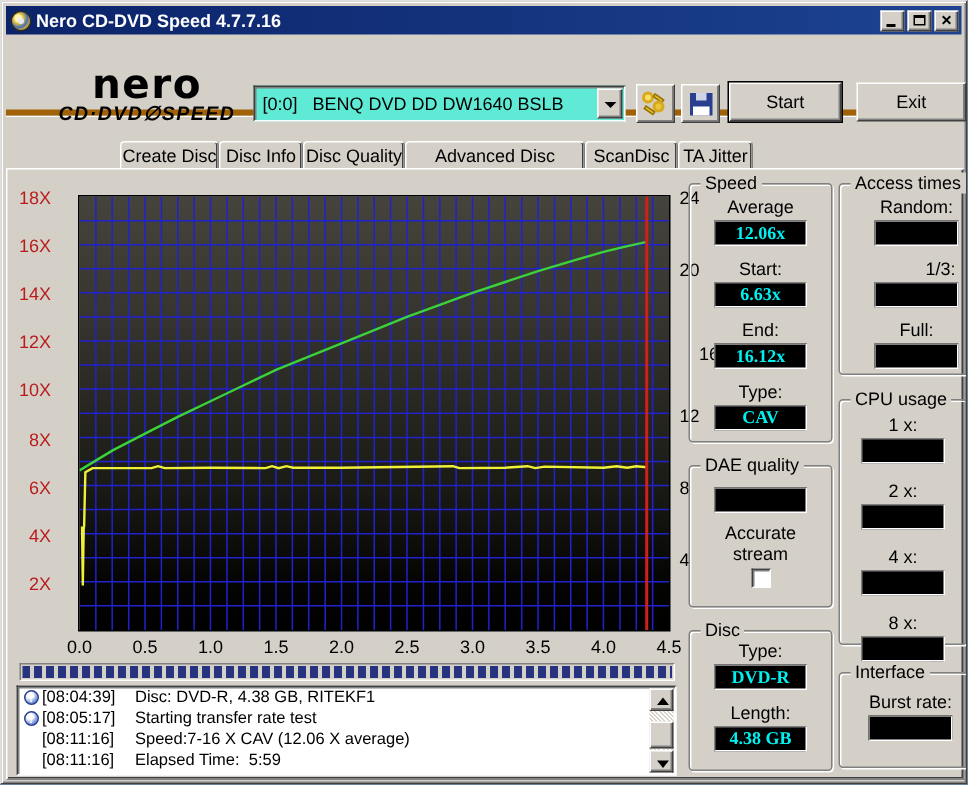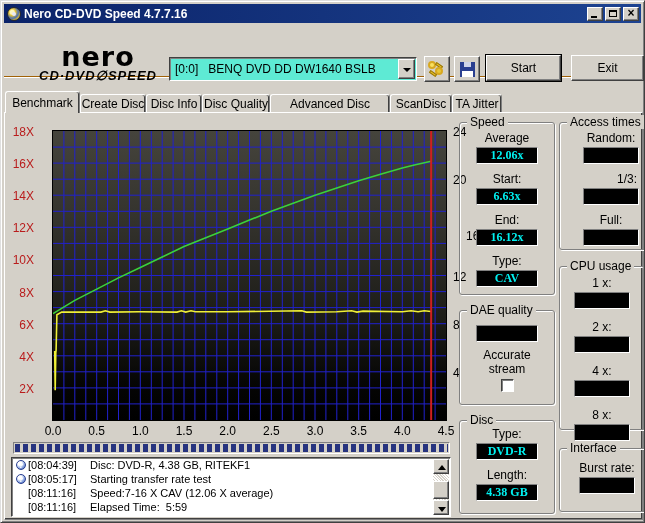--- a/index.html
+++ b/index.html
@@ -22,21 +22,21 @@
   .winbtn { width:16px; height:14px; background:#d4d0c8; border:1px solid #404040; border-top-color:#fff; border-left-color:#fff;
     box-shadow: inset -1px -1px 0 #808080; margin-left:2px; position:relative; }
   .glyph-min { position:absolute; left:3px; bottom:2px; width:6px; height:2px; background:#000; }
   .glyph-max { position:absolute; left:3px; top:2px; width:8px; height:7px; border:1px solid #000; border-top-width:2px; }
   .glyph-close { position:absolute; left:0; top:-2px; width:14px; text-align:center; font-size:12px; font-weight:bold; color:#000; line-height:14px; }
   
   .menubar { position:absolute; left:3px; top:23px; right:3px; height:18px; display:flex; align-items:center;
     border-bottom:1px solid #808080; box-shadow:0 1px 0 #fff; }
   .menu-item { font-size:12px; padding:1px 7px; color:#000; }
   
-  .header { position:absolute; left:3px; top:42px; right:3px; height:34px; border-bottom:1px solid #a16207; box-shadow:0 1px 0 #fff; }
+  .header { position:absolute; left:3px; top:42px; right:3px; height:34px; border-bottom:4px solid #a16207; box-shadow:0 1px 0 #fff; }
   .logo { position:absolute; left:28px; top:1px; width:132px; text-align:center; color:#000; }
   .logo-brand { font-size:27px; font-weight:bold; letter-spacing:1px; line-height:26px; font-family:"DejaVu Sans",sans-serif; }
   .logo-product { font-size:13px; font-weight:bold; font-style:italic; letter-spacing:1px; line-height:12px; }
   .combo { position:absolute; left:165px; top:14px; width:248px; height:24px; background:#5eead4;
     border:1px solid #404040; border-bottom-color:#fff; border-right-color:#fff;
     box-shadow: inset 1px 1px 0 #808080; display:flex; align-items:center; }
   .combo-text { font-size:12px; white-space:pre; padding-left:5px; flex:1; overflow:hidden; }
   .combo-btn { width:17px; height:20px; margin-right:1px; background:#d4d0c8; border:1px solid #404040; border-top-color:#fff; border-left-color:#fff;
     box-shadow: inset -1px -1px 0 #808080; position:relative; }
   .arrow-down { position:absolute; left:4px; top:8px; width:0; height:0; border:4px solid transparent; border-top:4px solid #000; }
@@ -150,21 +150,20 @@
       <div class="floppy-icon">
         <div class="shutter"></div>
           <div class="label"></div>
       </div>
     </div>
     <div class="btn default" style="left:482px; width:75px;">Start</div>
     <div class="btn" style="left:567px; width:73px;">Exit</div>
   </div>
 
   <div class="tabstrip">
-    <div class="tab active" style="left:1px;  width:75px;">Benchmark</div>
     <div class="tab" style="left:76px;  width:66px;">Create Disc</div>
     <div class="tab" style="left:142px; width:56px;">Disc Info</div>
     <div class="tab" style="left:198px; width:68px;">Disc Quality</div>
     <div class="tab" style="left:266px; width:120px;">Advanced Disc Quality</div>
     <div class="tab" style="left:386px; width:62px;">ScanDisc</div>
     <div class="tab" style="left:448px; width:50px;">TA Jitter</div>
   </div>
 
   <div class="page">
 

